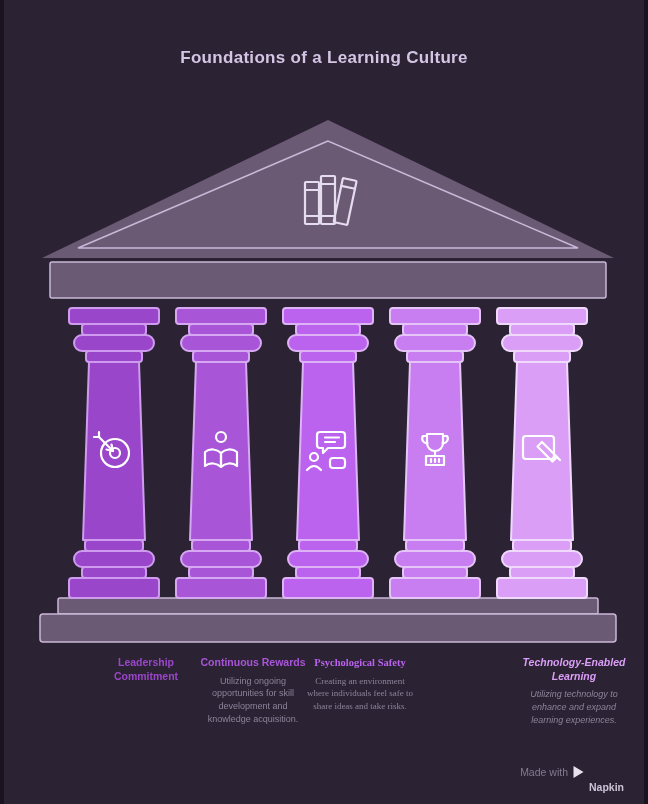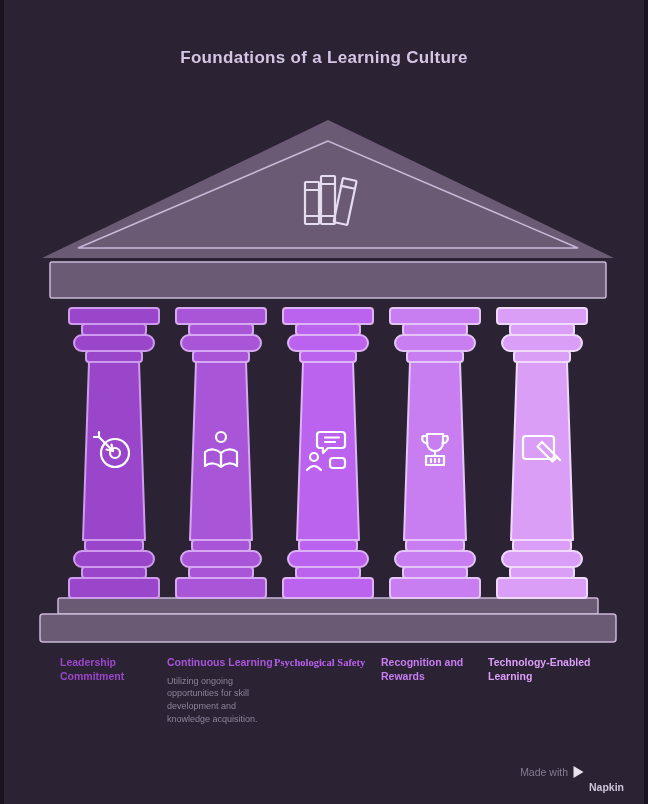--- a/index.html
+++ b/index.html
@@ -12,28 +12,28 @@
   .title {
     position:absolute; top:48px; left:0; width:100%;
     text-align:center; font-size:17px; font-weight:700; letter-spacing:.3px;
   }
   .temple { position:absolute; top:96px; left:0; }
   .struct-stroke { stroke-width:1.5; }
   .pillar-shapes { stroke-width:2; stroke-linejoin:round; }
   .picon { fill:none; stroke:#e6dcf0; stroke-width:2.2; stroke-linecap:round; stroke-linejoin:round; }
   .licon { fill:none; stroke:#ffffff; stroke-width:2.2; stroke-linecap:round; stroke-linejoin:round; }
   .labels { position:absolute; top:656px; left:0; width:100%; height:130px; }
-  .label { position:absolute; width:108px; text-align:left; }
+  .label { position:absolute; width:108px; text-align:center;margin-left:32px; }
   .label .hd { font-size:10.5px; font-weight:700; line-height:1.3; }
   .label .ds { margin-top:5px; font-size:9px; line-height:1.42; color:#8e8399; }
   .label:nth-child(1){ left:56px; }
   .label:nth-child(2){ left:163px; }
   .label:nth-child(3){ left:270px;font-family:Liberation Serif, serif; }
   .label:nth-child(4){ left:377px; }
-  .label:nth-child(5){ left:484px; }
+  .label:nth-child(5){ left:484px;font-style:italic; }
   .watermark {
     position:absolute; right:20px; bottom:11px;
     display:flex; align-items:center; gap:5px; font-size:10.5px;
   }
   .wm-prefix { color:#847b8f; }
   .wm-brand { color:#cdc5d7; font-weight:700;margin-top:31px; }
 </style>
 </head>
 <body>
 
@@ -175,31 +175,32 @@
         <path d="M38 29 l3 3"></path>
       </g>
     </g>
   </svg>
 
   <div class="labels">
     <div class="label">
       <div class="hd" style="color: rgb(154, 70, 202);">Leadership Commitment</div>
     </div>
     <div class="label">
-      <div class="hd" style="color: rgb(168, 85, 216);">Continuous Learning</div>
+      <div class="hd" style="color: rgb(168, 85, 216);">Continuous Rewards</div>
       <div class="ds" style="color: rgb(142, 131, 153);">Utilizing ongoing opportunities for skill development and knowledge acquisition.</div>
     </div>
     <div class="label">
       <div class="hd" style="color: rgb(187, 99, 238);">Psychological Safety</div>
-    </div>
-    <div class="label">
-      <div class="hd" style="color: rgb(200, 125, 241);">Recognition and Rewards</div>
+      <div class="ds" style="color: rgb(142, 131, 153);">Creating an environment where individuals feel safe to share ideas and take risks.</div>
+    </div>
+    <div class="label">
     </div>
     <div class="label">
       <div class="hd" style="color: rgb(219, 158, 247);">Technology-Enabled Learning</div>
+      <div class="ds" style="color: rgb(142, 131, 153);">Utilizing technology to enhance and expand learning experiences.</div>
     </div>
   </div>
 
   <div class="watermark">
     <span class="wm-prefix">Made with</span>
     <svg width="11" height="12" viewBox="0 0 10 12">
       <polygon points="0,0 10,6 0,12" fill="#e8e2ee"></polygon>
     </svg>
     <span class="wm-brand">Napkin</span>
   </div>

